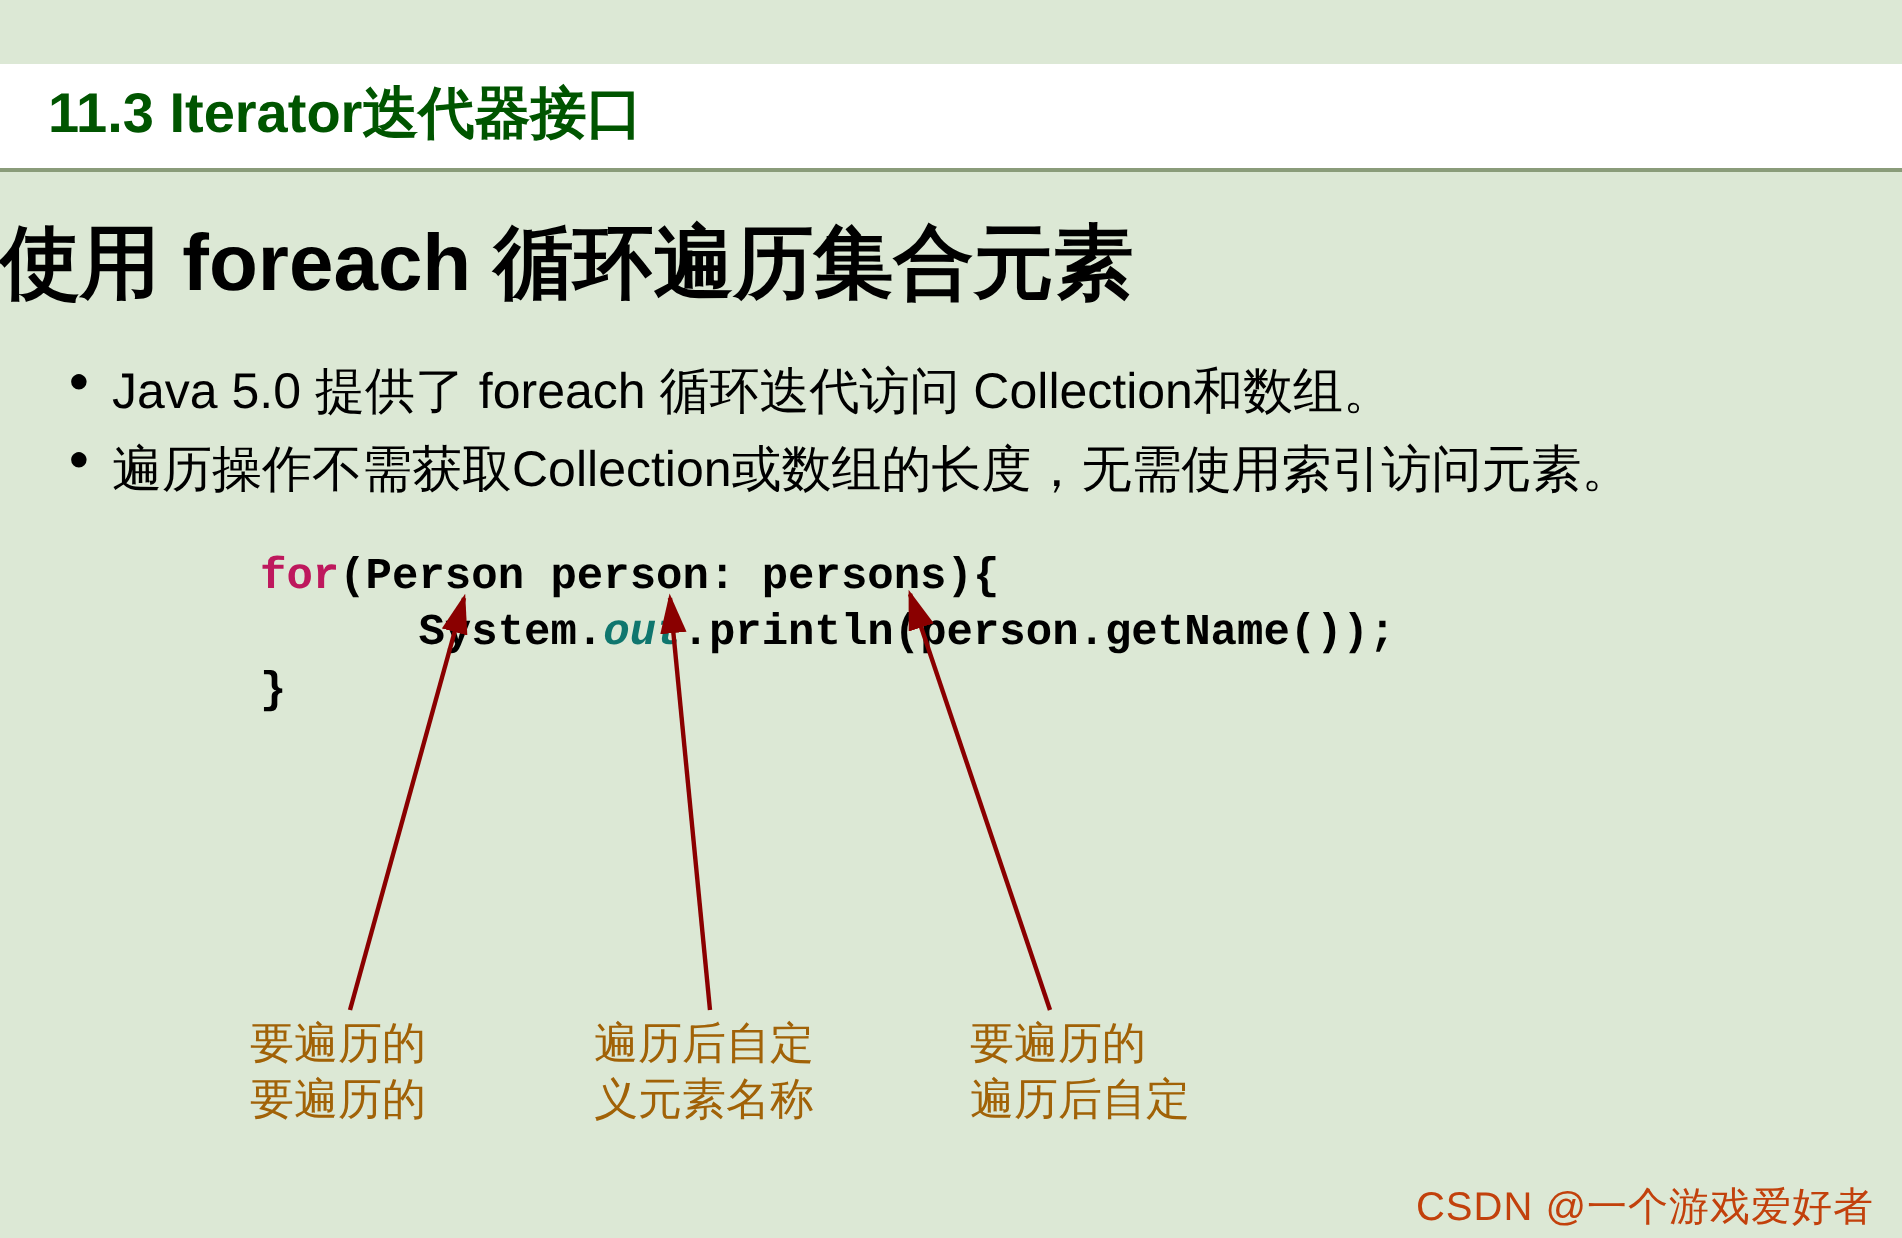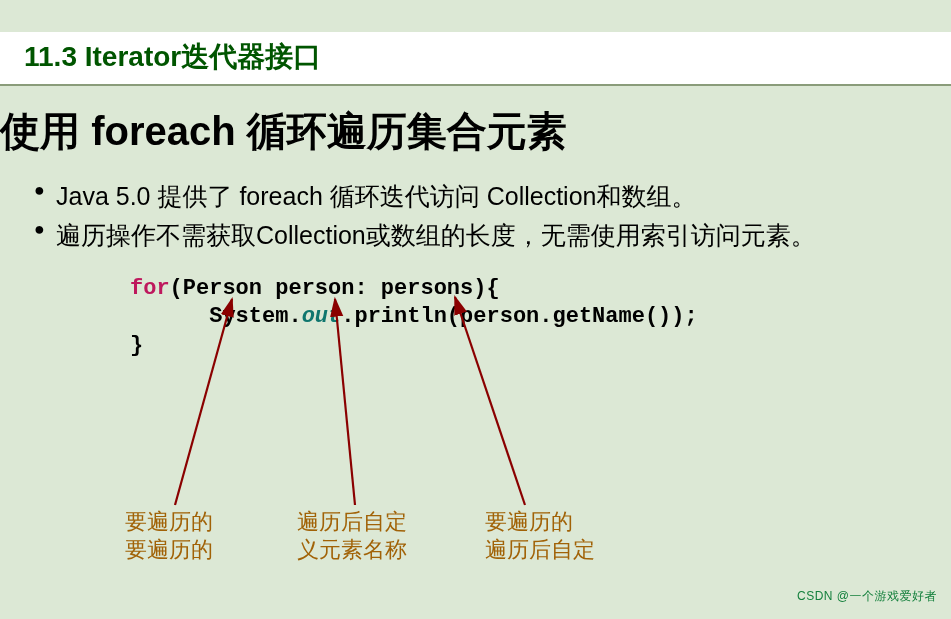--- a/index.html
+++ b/index.html
@@ -77,24 +77,24 @@
       font-size: 22px;
       color: #a16207;
       font-family: "SimSun", serif;
     }
     .label { text-align: left; line-height: 1.3; }
     .label.l1 { width: 140px; margin-left: 5px;}
     .label.l2 { width: 160px; margin-left: 22px;}
     .label.l3 { width: 140px; margin-left: 18px;}
     .watermark {
       position: absolute;
-      bottom: 14px;
+      bottom: 2px;
       right: 14px;
-      color: #15803d;
-      font-size: 12px;
+      color: #c2410c;
+      font-size: 20px;
       font-family: "Microsoft YaHei", sans-serif;
       letter-spacing: 0.5px;
     }
   </style>
 </head>
 <body>
 
 <div class="header-bar">
   <div class="header-title">11.3 Iterator迭代器接口</div>
 </div>

